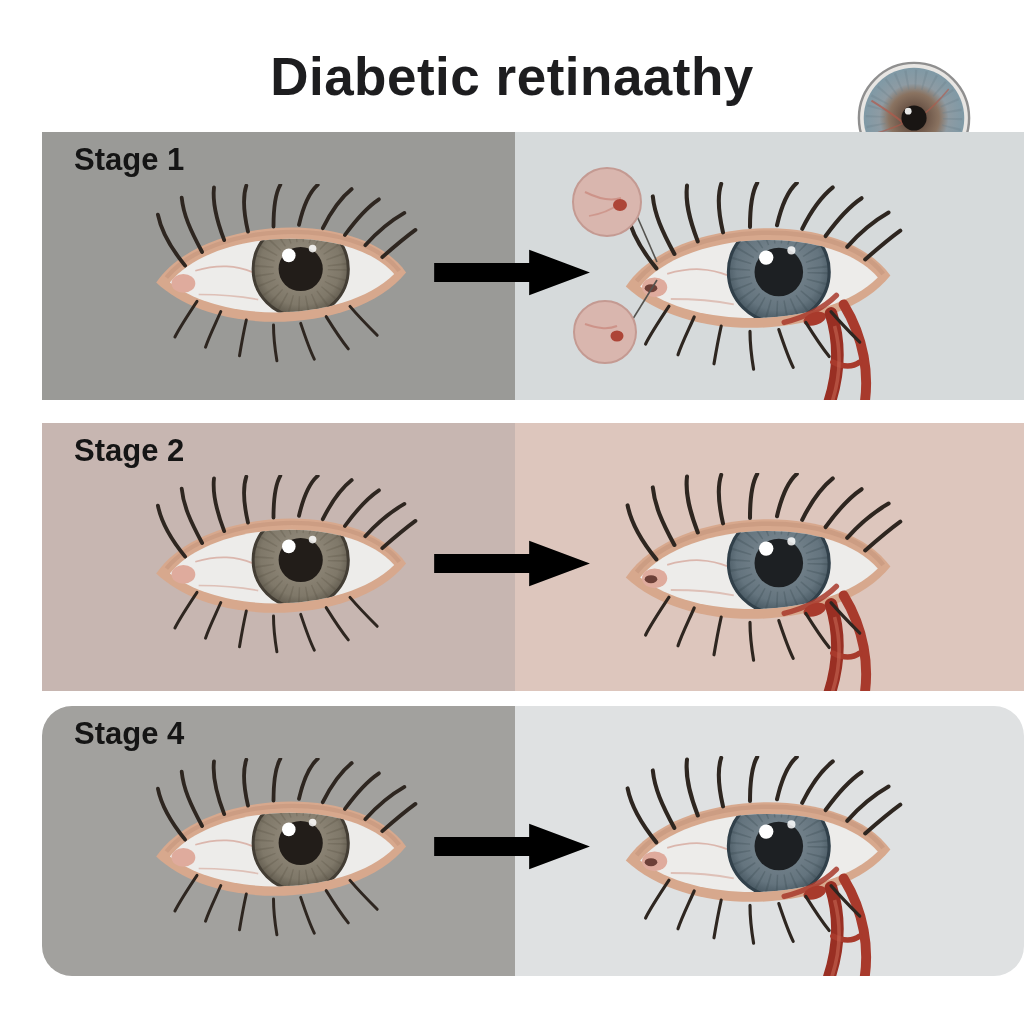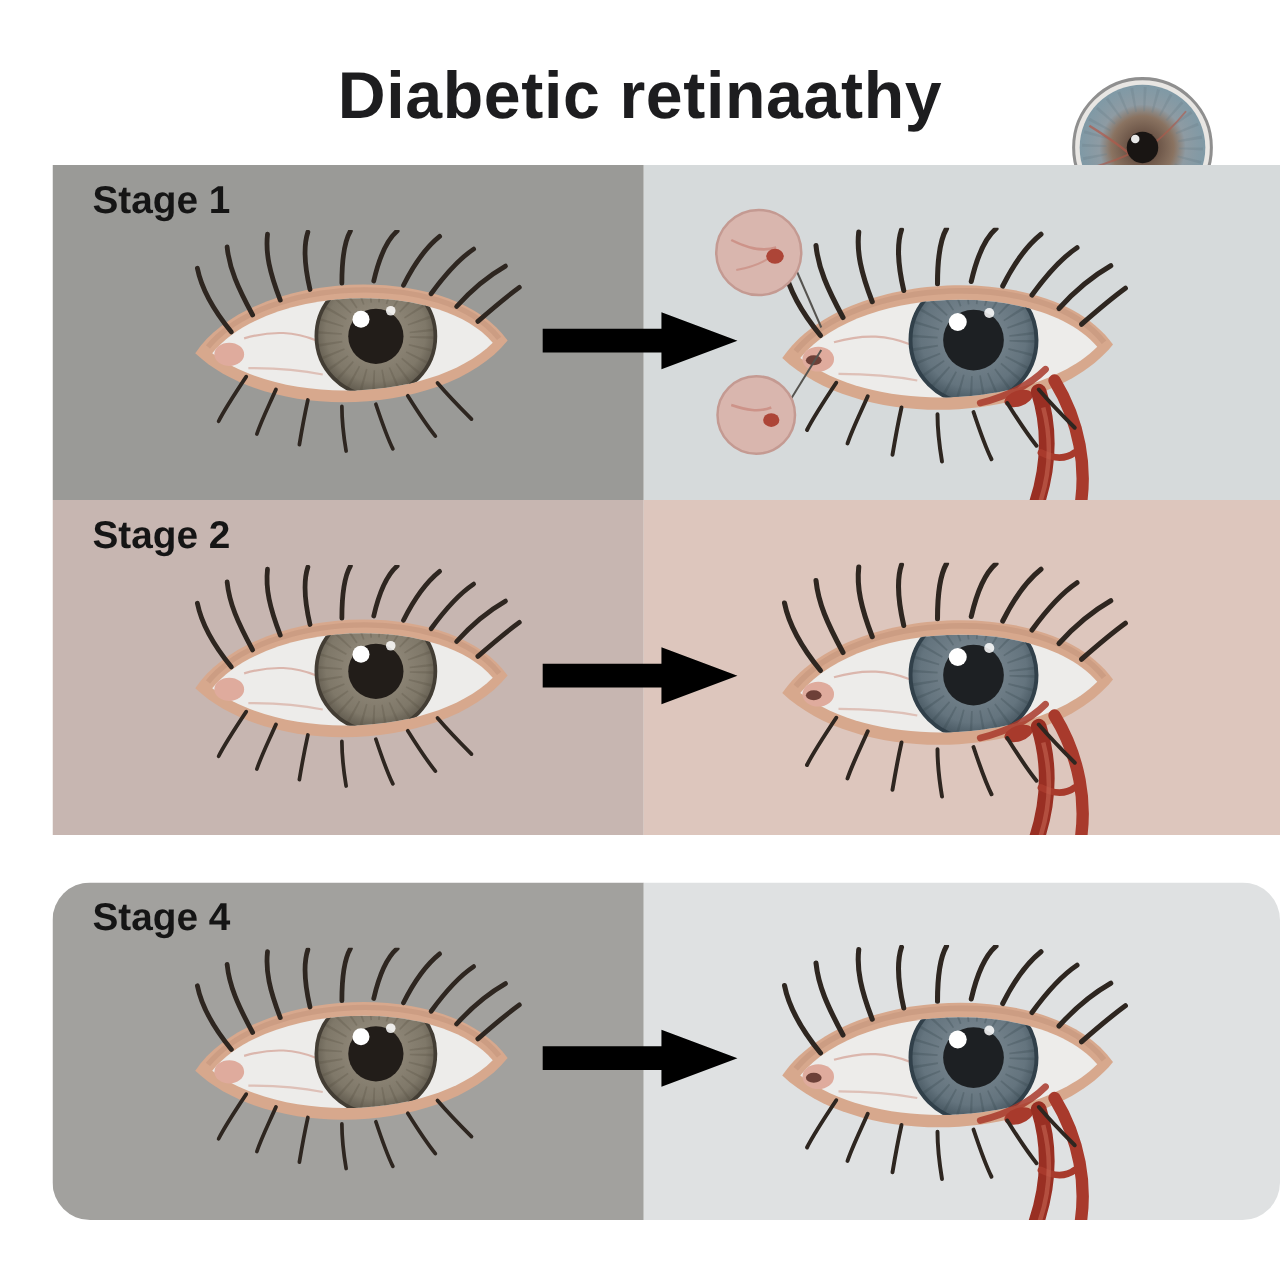--- a/index.html
+++ b/index.html
@@ -3,21 +3,21 @@
 <meta charset="utf-8">
 <style>
   html,body{margin:0;padding:0;background:#fff;}
   .page{position:relative;width:1024px;height:1024px;overflow:hidden;
         font-family:"Liberation Sans",sans-serif;background:var(--page-bg,#ffffff);}
   .title{position:absolute;top:46px;left:0;width:100%;text-align:center;
          font-size:53px;font-weight:700;letter-spacing:.5px;color:var(--title,#1d1d1f);margin:0;}
   .inset{position:absolute;top:60px;left:856px;width:116px;height:116px;}
   .row{position:absolute;left:42px;width:982px;height:268px;overflow:hidden;}
   .row1{top:132px;}
-  .row2{top:400px;}
+  .row2{top:423px;}
   .row3{top:706px;height:270px;border-radius:30px;}
   .half{position:absolute;top:0;height:100%;}
   .half-left{left:0;width:473px;}
   .half-right{left:473px;width:509px;}
   .row1 .half-left{background:var(--row1-left,#9a9a97);}
   .row1 .half-right{background:var(--row1-right,#d6dadb);}
   .row2 .half-left{background:var(--row2-left,#c7b6b1);}
   .row2 .half-right{background:var(--row2-right,#ddc6bd);}
   .row3 .half-left{background:var(--row3-left,#a1a09d);}
   .row3 .half-right{background:var(--row3-right,#dfe1e2);}

